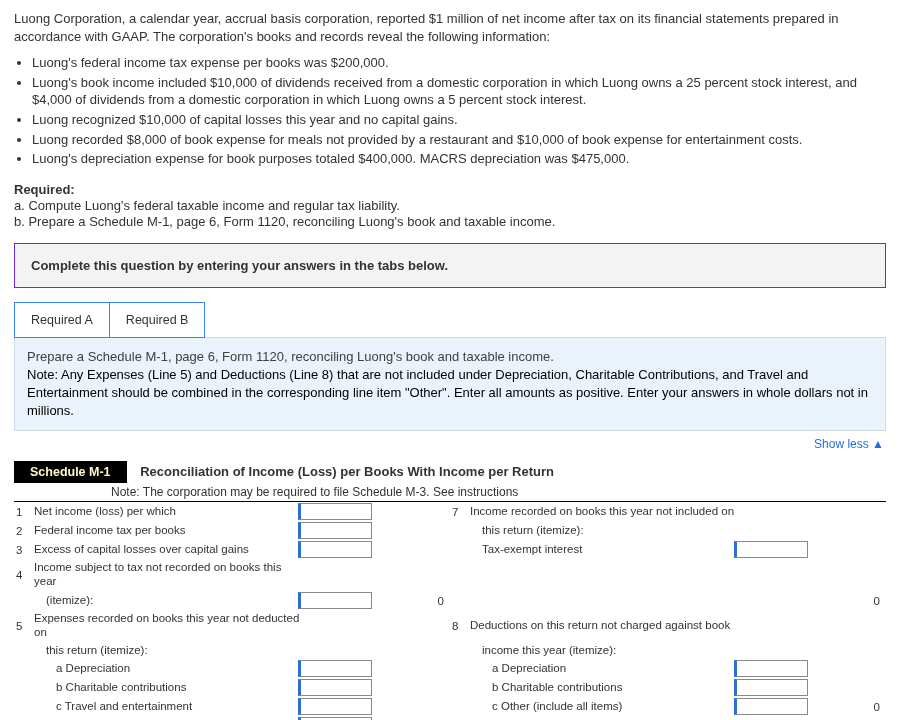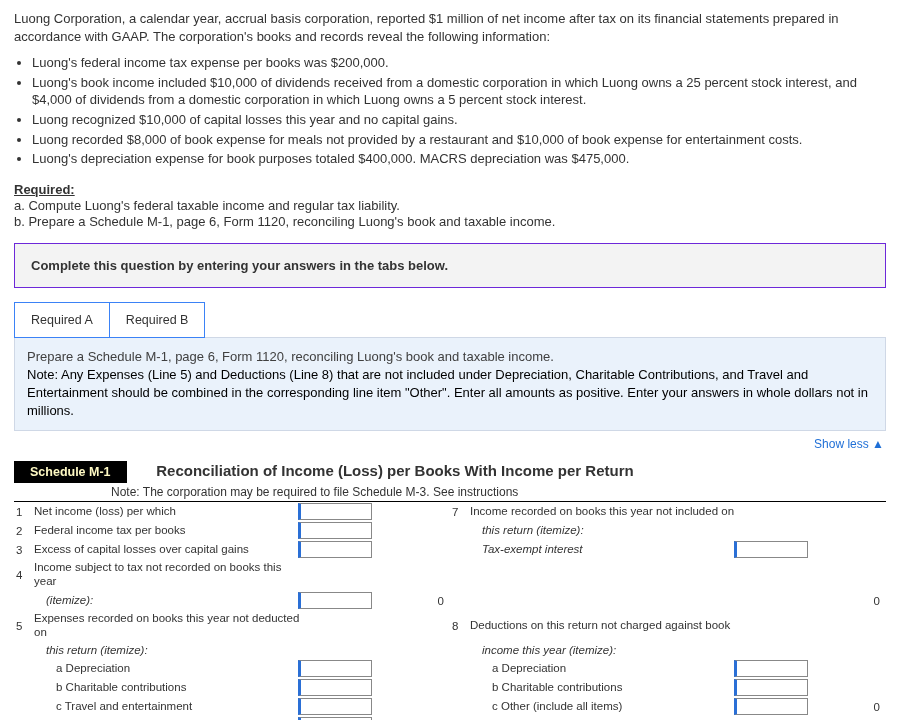--- a/index.html
+++ b/index.html
@@ -1,41 +1,41 @@
 <!DOCTYPE html>
 <html><head>
 <meta charset="utf-8">
 <style>
   body { font-family: Arial, Helvetica, sans-serif; font-size: 13px; color: #333; margin: 10px 14px; width: 872px; }
   .intro { line-height: 1.4; margin-bottom: 8px; }
   ul.facts { margin: 4px 0 14px 0; padding-left: 18px; }
   ul.facts li { margin-bottom: 2px; line-height: 1.35; }
-  .req-head { font-weight: bold; margin-top: 6px; text-decoration: underline; }
+  .req-head { font-weight: bold; margin-top: 6px; }
   .req-line { margin: 1px 0; }
   .graybox { background: #f3f3f3; border: 1px solid #6d28d9; padding: 14px 16px; margin-top: 14px; font-weight: bold; font-size: 13px; }
   .tabs { margin-top: 14px; display: flex; }
   .tab { border: 1px solid #3b82f6; padding: 10px 16px; font-size: 12.5px; background: #fff; margin-right: -1px; cursor: pointer; }
   .tab.active { background: #fff; }
   .note-panel { background: #eaf2fb; border: 1px solid #cfd8e6; padding: 10px 12px; margin-top: -1px; line-height: 1.4; }
   .note-panel .black { color: #404040; }
   .note-panel .red { color: #000000; }
   .showless { color: #1f6fd6; text-align: right; font-weight: normal; font-size: 12px; margin: 6px 2px 10px 0; cursor: pointer; }
   .sched-head { margin-top: 4px; }
   .sched-tag { background: #000; color: #fef9c3; font-weight: bold; padding: 4px 16px; display: inline-block; font-size: 12.5px; }
-  .sched-title { font-weight: bold; font-size: 15px; margin-left: 26px; }
+  .sched-title { font-weight: bold; font-size: 13px; margin-left: 10px; }
   .sched-note { font-size: 12px; margin-left: 97px; margin-top: 2px; margin-bottom: 2px; }
   .m1wrap { border-top: 1px solid #000; }
   .m1row { display: flex; align-items: stretch; }
   .leftcol { width: 50%; display: flex; align-items: center; border-bottom: 0; }
   .rightcol { width: 50%; display: flex; align-items: center; border-bottom: 0; }
   .num { width: 14px; font-size: 11.5px; padding: 2px 2px; }
   .lbl { flex: 1; font-size: 11.5px; padding: 2px 2px; line-height: 1.2; }
   .inp { width: 70px; height: 15px; border: 1px solid #888; border-left: 3px solid #2a6fd6; background: #fff; margin: 1px 2px; }
   .val { width: 70px; text-align: right; font-size: 11.5px; padding-right: 6px; }
-  .indent { padding-left: 14px; font-style: italic; }
+  .indent { padding-left: 14px; }
   .indent2 { padding-left: 24px; }
 </style>
 </head>
 <body>
 
 <div class="intro">Luong Corporation, a calendar year, accrual basis corporation, reported $1 million of net income after tax on its financial statements prepared in accordance with GAAP. The corporation's books and records reveal the following information:</div>
 
 <ul class="facts">
   <li>Luong's federal income tax expense per books was $200,000.</li>
   <li>Luong's book income included $10,000 of dividends received from a domestic corporation in which Luong owns a 25 percent stock interest, and $4,000 of dividends from a domestic corporation in which Luong owns a 5 percent stock interest.</li>

